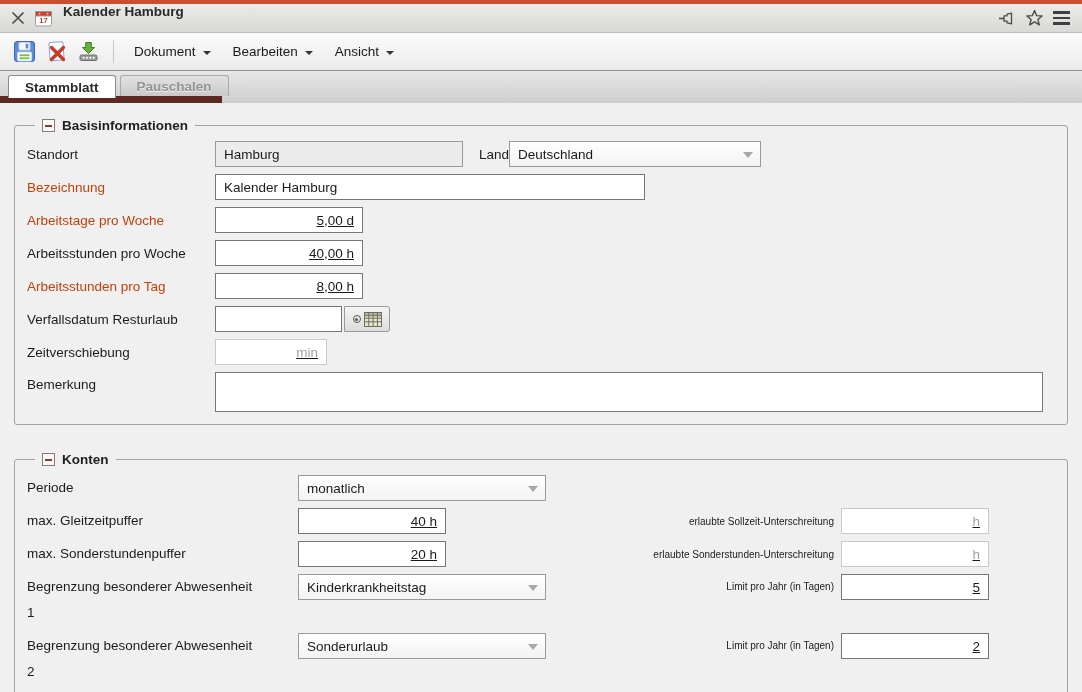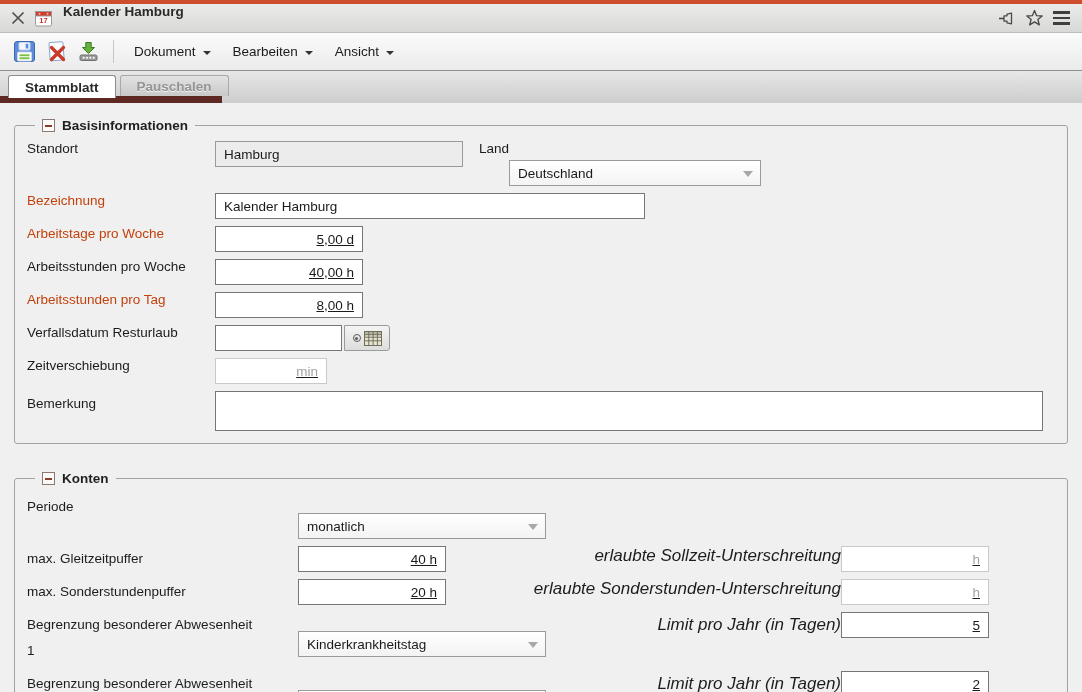--- a/index.html
+++ b/index.html
@@ -40,53 +40,53 @@
   
   .content { padding:15px 14px 0 14px; }
   fieldset { border:1px solid #a3a3a3; border-radius:3px; padding:1px 12px 12px 12px; }
   fieldset + fieldset { margin-top:27px; }
   legend { margin-left:8px; padding:0 7px; display:flex; align-items:center; gap:7px; }
   legend .lg-text { font-size:13.5px; font-weight:bold; color:#1f1f1f; }
   .collapse-box { width:13px; height:13px; border:1px solid #8a7a72; background:#fbfaf8;
                   display:flex; align-items:center; justify-content:center; }
   .collapse-box i { display:block; width:7px; height:2px; background:#8a3d2e; }
 
-  .frow { display:flex; margin-top:7px; }
+  .frow { display:flex; align-items:center; margin-top:7px; }
   .frow.top { align-items:flex-start; }
   .lbl { font-size:13.5px; color:#1c1c1c; }
   .lbl.req { color:#c2410c; }
   .b-label { width:188px; flex:none; }
   .k-label { width:271px; flex:none; line-height:26px; }
   .k-label span { display:block; }
 
   .inp { height:26px; border:1px solid #767676; background:#fff; font:13.5px "Liberation Sans",sans-serif;
          padding:0 8px; color:#1a1a1a; outline:none; }
   .inp.num { text-align:right;text-decoration:underline; }
   .inp.ro { background:#ececec; border-color:#9a9a9a; }
   .inp.dis { border-color:#c9c9c9; }
   .inp::placeholder { color:#a2a2a2; opacity:1; }
 
   .dd { position:relative; height:26px; border:1px solid #9a9a9a; background:linear-gradient(#ffffff,#f3f3f3);
-        display:flex; align-items:center; padding:0 26px 0 8px; font-size:13.5px; color:#1a1a1a;margin-top:19px; }
+        display:flex; align-items:center; padding:0 26px 0 8px; font-size:13.5px; color:#1a1a1a; }
   .dd .dd-arrow { position:absolute; right:7px; top:10px; width:0; height:0;
         border-left:5.5px solid transparent; border-right:5.5px solid transparent; border-top:6px solid #a8a8a8; }
 
   .w248 { width:248px; } .w252 { width:252px; } .w428 { width:430px; } .w148 { width:148px; }
   .w127 { width:127px; } .w112 { width:112px; }
 
   .date-btn { width:29px; height:26px; margin-left:2px; border:1px solid #9a9a9a; border-radius:0 3px 3px 0;
               background:linear-gradient(#f4f4f2,#dddddb); display:flex; align-items:center; justify-content:center; gap:3px; }
   .radio-dot { width:8px; height:8px; border:1.4px solid #5a5a5a; border-radius:50%; position:relative; flex:none; }
   .radio-dot::after { content:""; position:absolute; left:1.6px; top:1.6px; width:3px; height:3px;
                       border-radius:50%; background:#5a5a5a; }
   .date-btn { width:46px; }
 
   textarea.inp { height:40px; width:828px; resize:none; padding-top:4px; }
   .land-lbl { margin-left:16px; }
-  .r-label { flex:1; text-align:right; font-size:17px;font-style:italic; }
+  .r-label { flex:1; text-align:right; padding-right:7px; font-size:10px; }
   .r-inp { margin-right:66px; flex:none; }
 </style>
 </head>
 <body>
 
 <div class="accent-bar"></div>
 
 <div class="titlebar">
   <span class="icon-btn">
     <svg width="16" height="16" viewBox="0 0 16 16">

